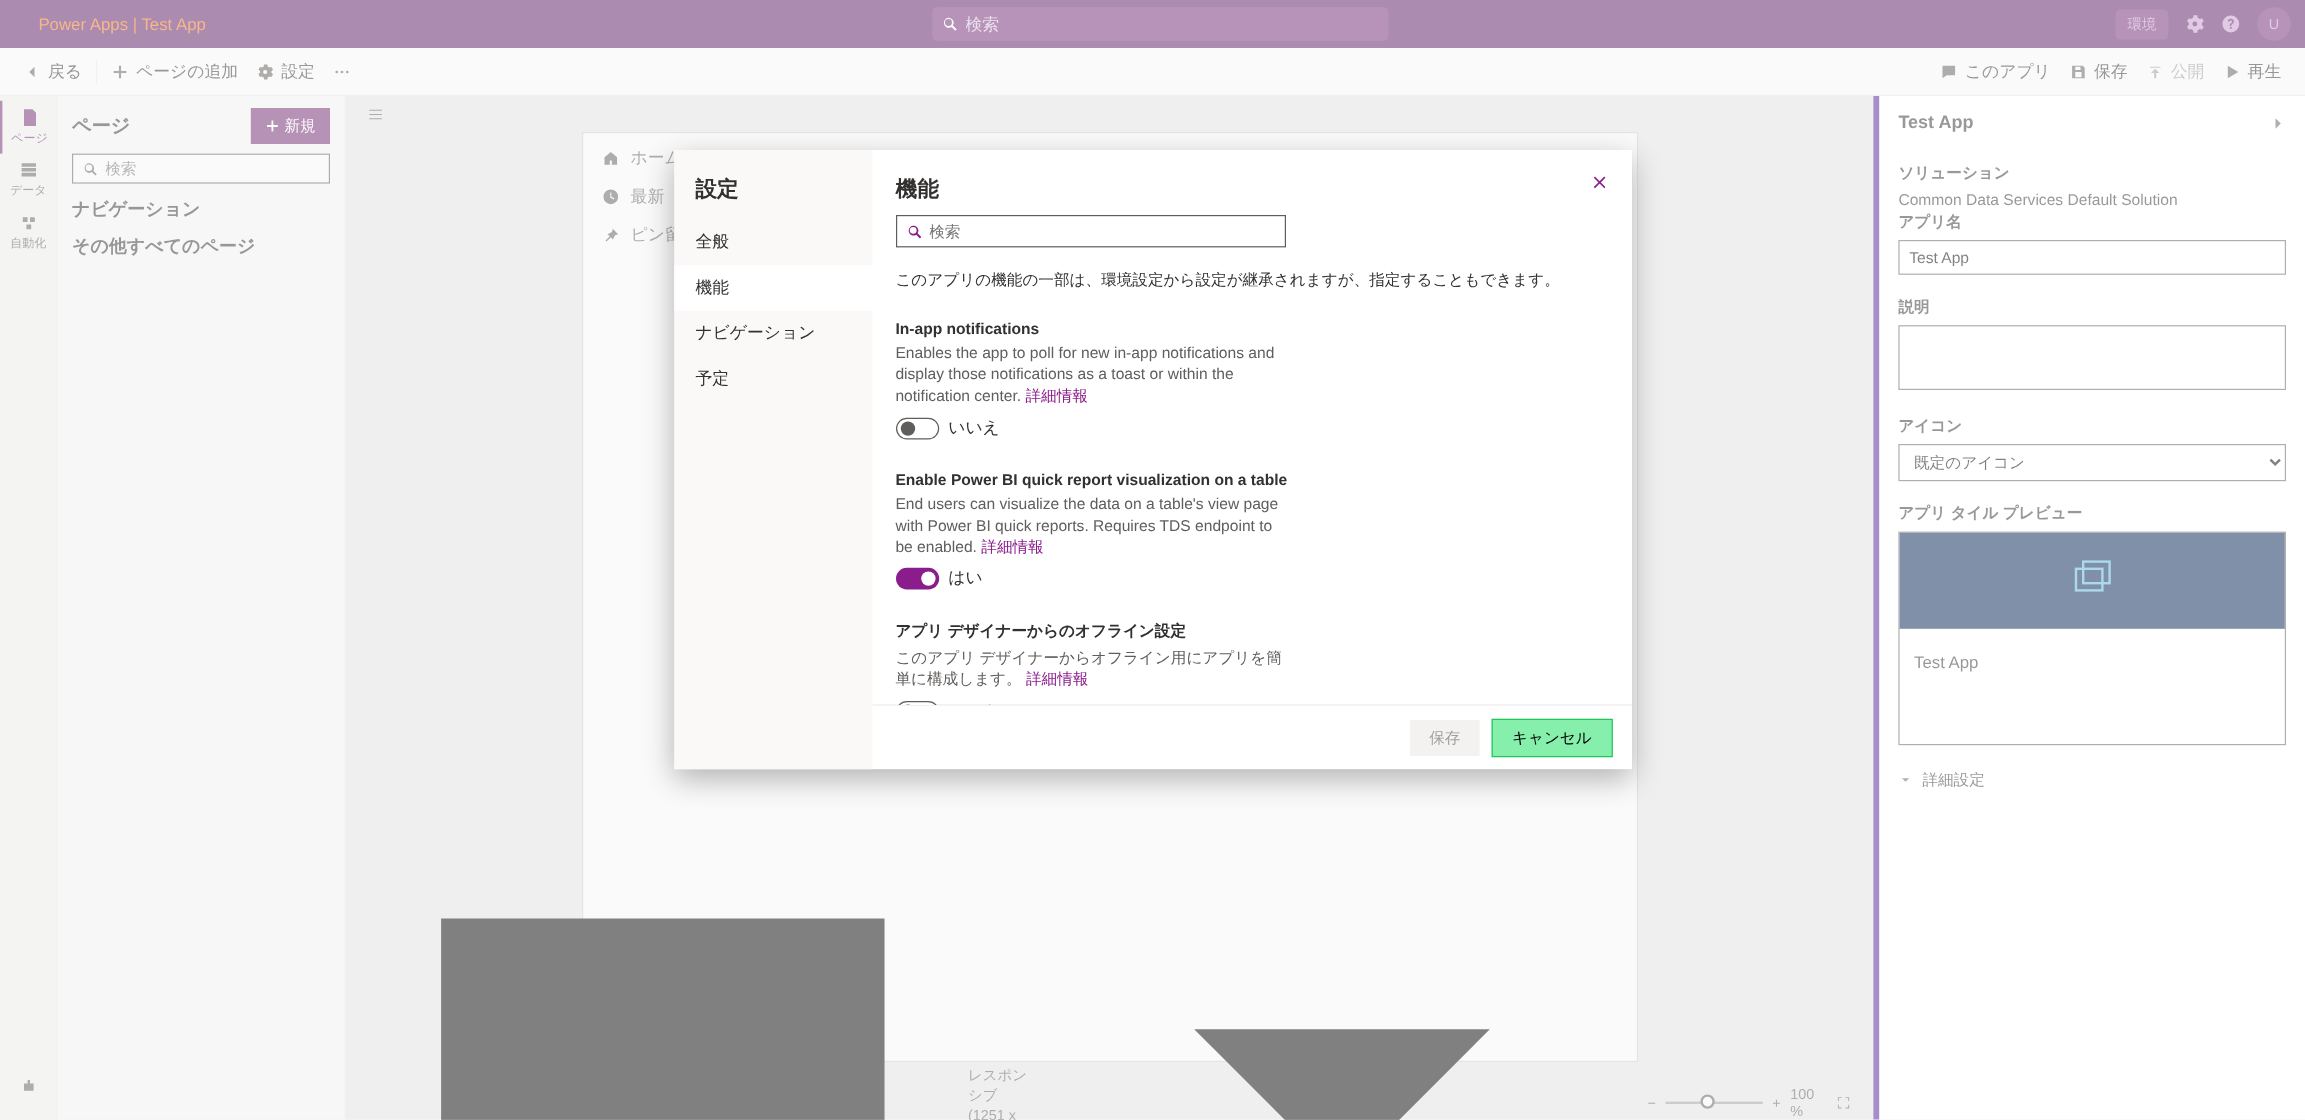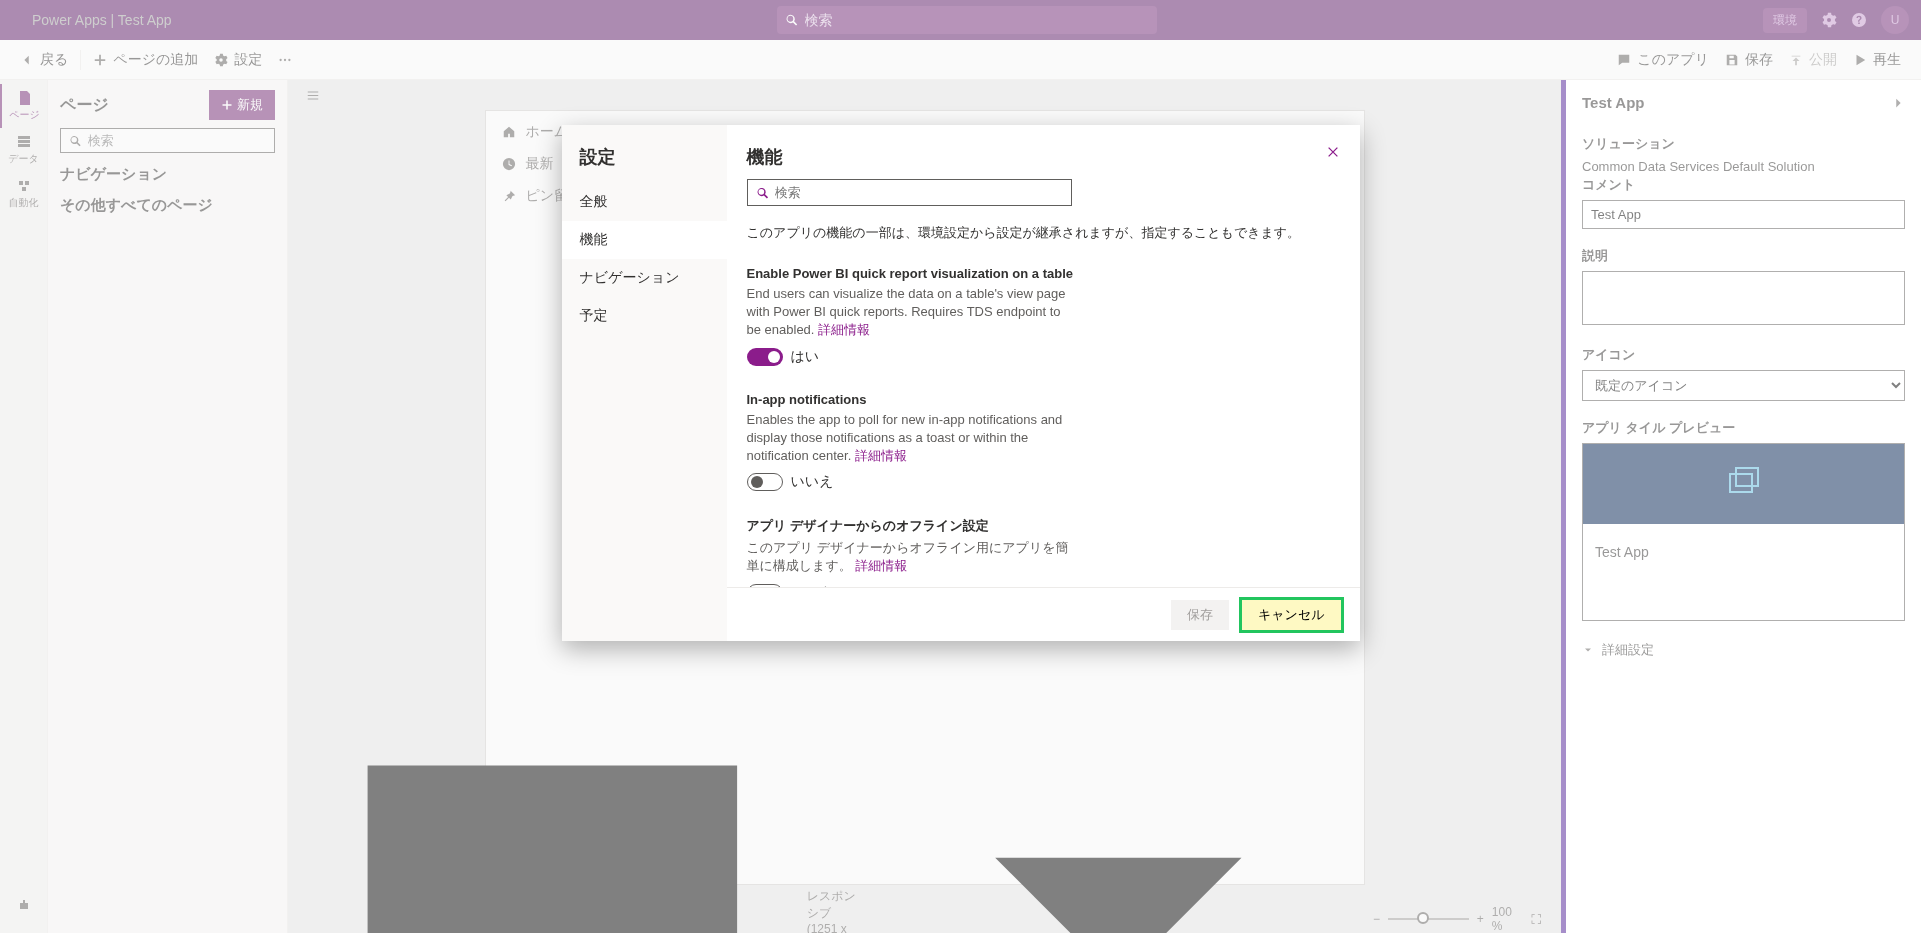--- a/index.html
+++ b/index.html
@@ -1,20 +1,20 @@
 <!DOCTYPE html>
 <html><head>
 <meta charset="utf-8">
 <style>
 * { box-sizing: border-box; margin: 0; padding: 0; font-family: "Segoe UI", "Yu Gothic UI", sans-serif; }
 body { background: #f5f5f5; width: 1921px; height: 933px; overflow: hidden; position: relative; font-size: 14px; color: #323130; }
 
 
 .top-header { height: 40px; background: #5c1866; display: flex; align-items: center; padding: 0 12px; color: #fff; }
-.top-header .app-title { color: #a3a3a3; font-size: 14px; margin-left: 20px; }
+.top-header .app-title { color: #f97316; font-size: 14px; margin-left: 20px; }
 .top-header .search-top { margin: 0 auto; width: 380px; height: 28px; background: #732878; border-radius: 4px; display: flex; align-items: center; padding: 0 8px; color: #d8bdd9; }
 .top-header .search-top svg { width: 14px; height: 14px; fill: #fff; margin-right: 6px; }
 .top-header .search-top input { background: transparent; border: none; color: #fff; outline: none; width: 100%; font-size: 14px; }
 .top-header .search-top input::placeholder { color: #e0c9e3; }
 .top-header .right-icons { display:flex; gap:14px; align-items:center;text-align:right;}
 .top-header .env-badge { background:#732878; color:#c89ad0; padding:4px 10px; border-radius:4px; font-size:12px;}
 .top-header .icon { width:16px;height:16px; fill:#c89ad0; cursor:pointer;}
 .top-header .avatar { width:28px;height:28px;border-radius:50%;background:#732878;display:flex;align-items:center;justify-content:center;color:#c89ad0;font-size:12px;}
 
 
@@ -100,21 +100,21 @@
 .dialog .feat p { font-size:13px; color:#605e5c; line-height:1.4; max-width:330px;}
 .dialog .feat a { color:#8b1c8b; cursor:pointer;}
 .dialog .toggle-row { display:flex; align-items:center; gap:8px; margin-top:8px;}
 .toggle { width:36px; height:18px; border-radius:10px; position:relative; cursor:pointer;}
 .toggle .knob { width:12px;height:12px;border-radius:50%;background:#fff;position:absolute;top:3px;}
 .toggle.on { background:#8b1c8b;}
 .toggle.on .knob { right:3px;}
 .toggle.off { background:#fff; border:1px solid #605e5c;}
 .toggle.off .knob { left:3px; background:#605e5c; top:2px; width:12px;height:12px;}
 .dialog .dlg-footer { height:54px; border-top:1px solid #edebe9; display:flex; justify-content:flex-end; align-items:center; gap:10px; padding:0 16px;}
-.dialog .btn { padding:6px 16px; font-size:13px; border:3px solid #22c55e; background:#fef9c3; cursor:pointer;}
+.dialog .btn { padding:6px 16px; font-size:13px; border:1px solid #22c55e; background:#86efac; cursor:pointer;}
 .dialog .btn.primary-disabled { border:none; background:#f3f2f1; color:#a19f9d; cursor:default;}
 
 
 .dimmed { filter: brightness(0.96); }
 </style>
 </head>
 <body>
 
 <div class="top-header dimmed">
   <span class="app-title">Power Apps | Test App</span>
@@ -295,21 +295,21 @@
   <div class="props">
     <div class="app-name">
       <span>Test App</span>
       <svg viewBox="0 0 16 16" width="14" height="14" fill="#605e5c">
           <path d="M6 3l5 5-5 5V3z"></path>
         </svg>
     </div>
     <label>ソリューション</label>
     <div class="value-text">Common Data Services Default Solution</div>
     <div class="field">
-      <label>コメント</label>
+      <label>アプリ名</label>
       <input value="Test App" style="">
     </div>
     <div class="field">
       <label>説明</label>
       <textarea style=""></textarea>
     </div>
     <div class="field">
       <label>アイコン</label>
       <select><option>既定のアイコン</option></select>
     </div>
@@ -355,38 +355,38 @@
       <div class="dlg-body">
         <div class="dlg-search">
           <svg viewBox="0 0 16 16">
               <path d="M11 9.6a5 5 0 10-1.4 1.4l3.7 3.7 1.4-1.4L11 9.6zM3 6.5A3.5 3.5 0 116.5 10 3.5 3.5 0 013 6.5z"></path>
             </svg>
           <input placeholder="検索" style="">
         </div>
         <div class="intro">このアプリの機能の一部は、環境設定から設定が継承されますが、指定することもできます。</div>
 
         <div class="feat">
+          <h4>In-app notifications</h4>
+          <p><span>Enables the app to poll for new in-app notifications and display those notifications as a toast or within the notification center.</span> <a>詳細情報</a></p>
+          <div class="toggle-row">
+            <div class="toggle off">
+                <div class="knob"></div>
+              </div>
+            <span>いいえ</span>
+          </div>
+        </div>
+
+        <div class="feat">
           <h4>Enable Power BI quick report visualization on a table</h4>
           <p><span>End users can visualize the data on a table's view page with Power BI quick reports. Requires TDS endpoint to be enabled.</span> <a>詳細情報</a></p>
           <div class="toggle-row">
             <div class="toggle on">
                 <div class="knob"></div>
               </div>
             <span>はい</span>
-          </div>
-        </div>
-
-        <div class="feat">
-          <h4>In-app notifications</h4>
-          <p><span>Enables the app to poll for new in-app notifications and display those notifications as a toast or within the notification center.</span> <a>詳細情報</a></p>
-          <div class="toggle-row">
-            <div class="toggle off">
-                <div class="knob"></div>
-              </div>
-            <span>いいえ</span>
           </div>
         </div>
 
         <div class="feat">
           <h4>アプリ デザイナーからのオフライン設定</h4>
           <p><span>このアプリ デザイナーからオフライン用にアプリを簡単に構成します。</span> <a>詳細情報</a></p>
           <div class="toggle-row">
             <div class="toggle off">
                 <div class="knob"></div>
               </div>

